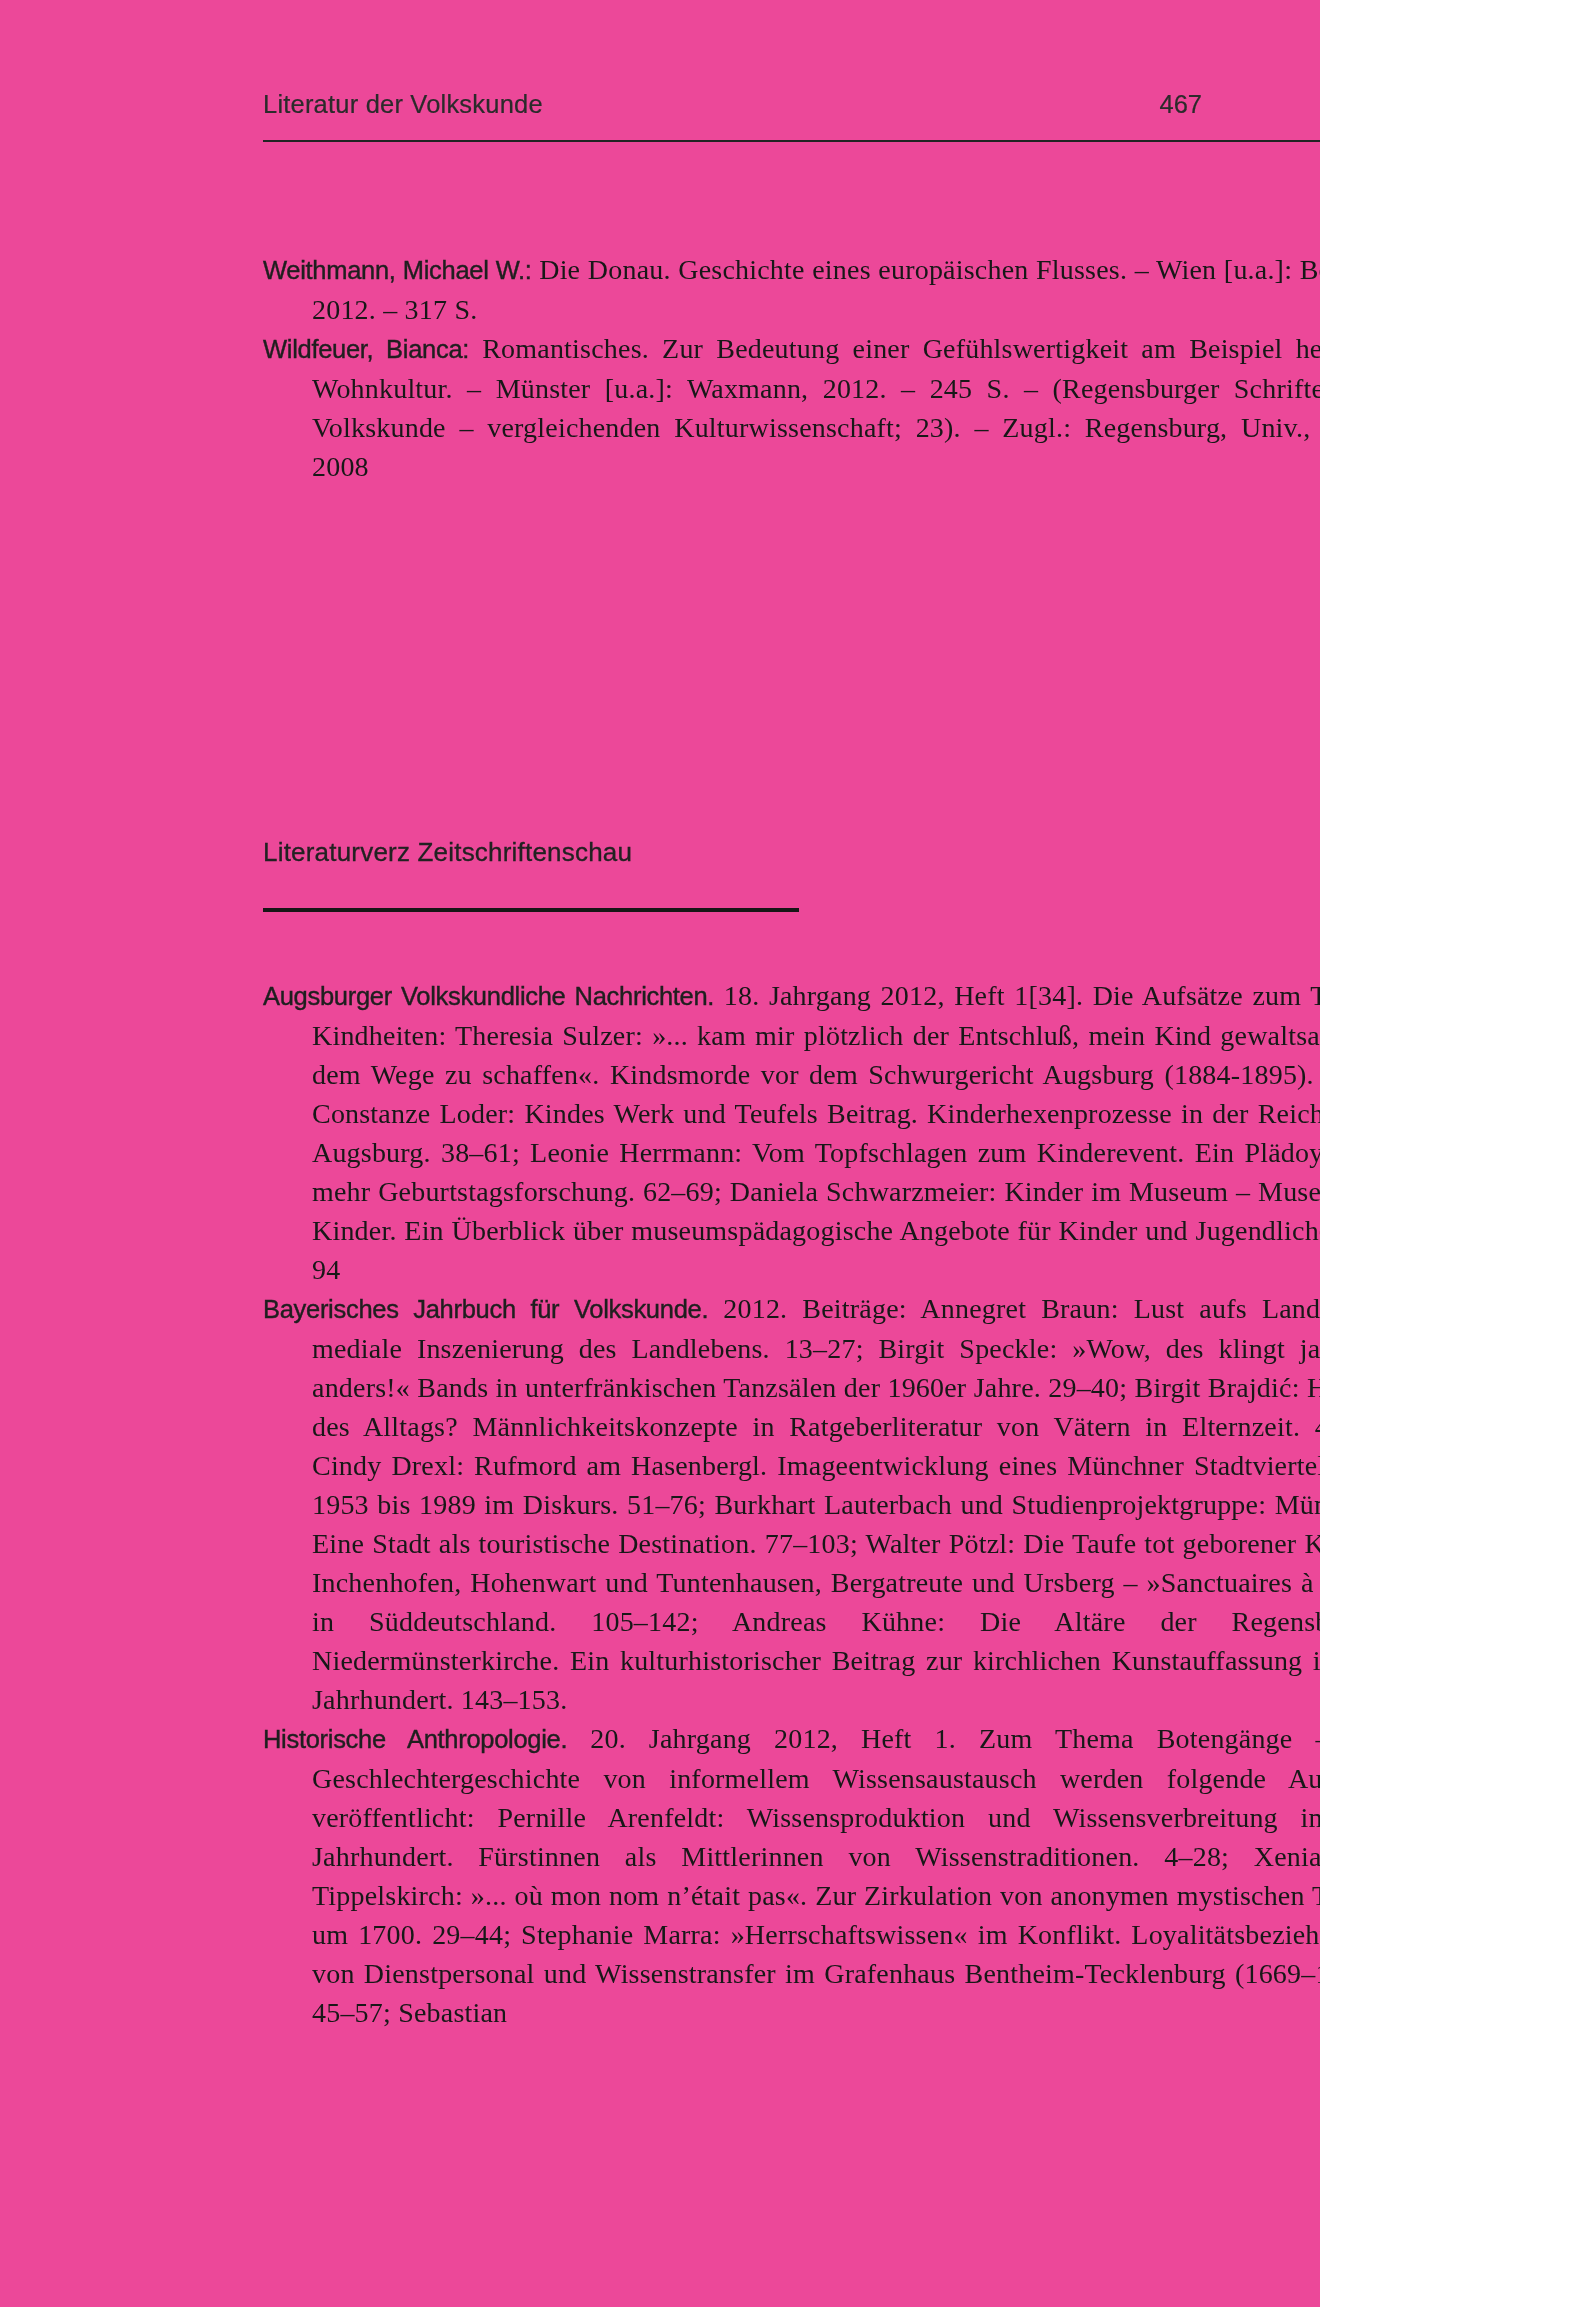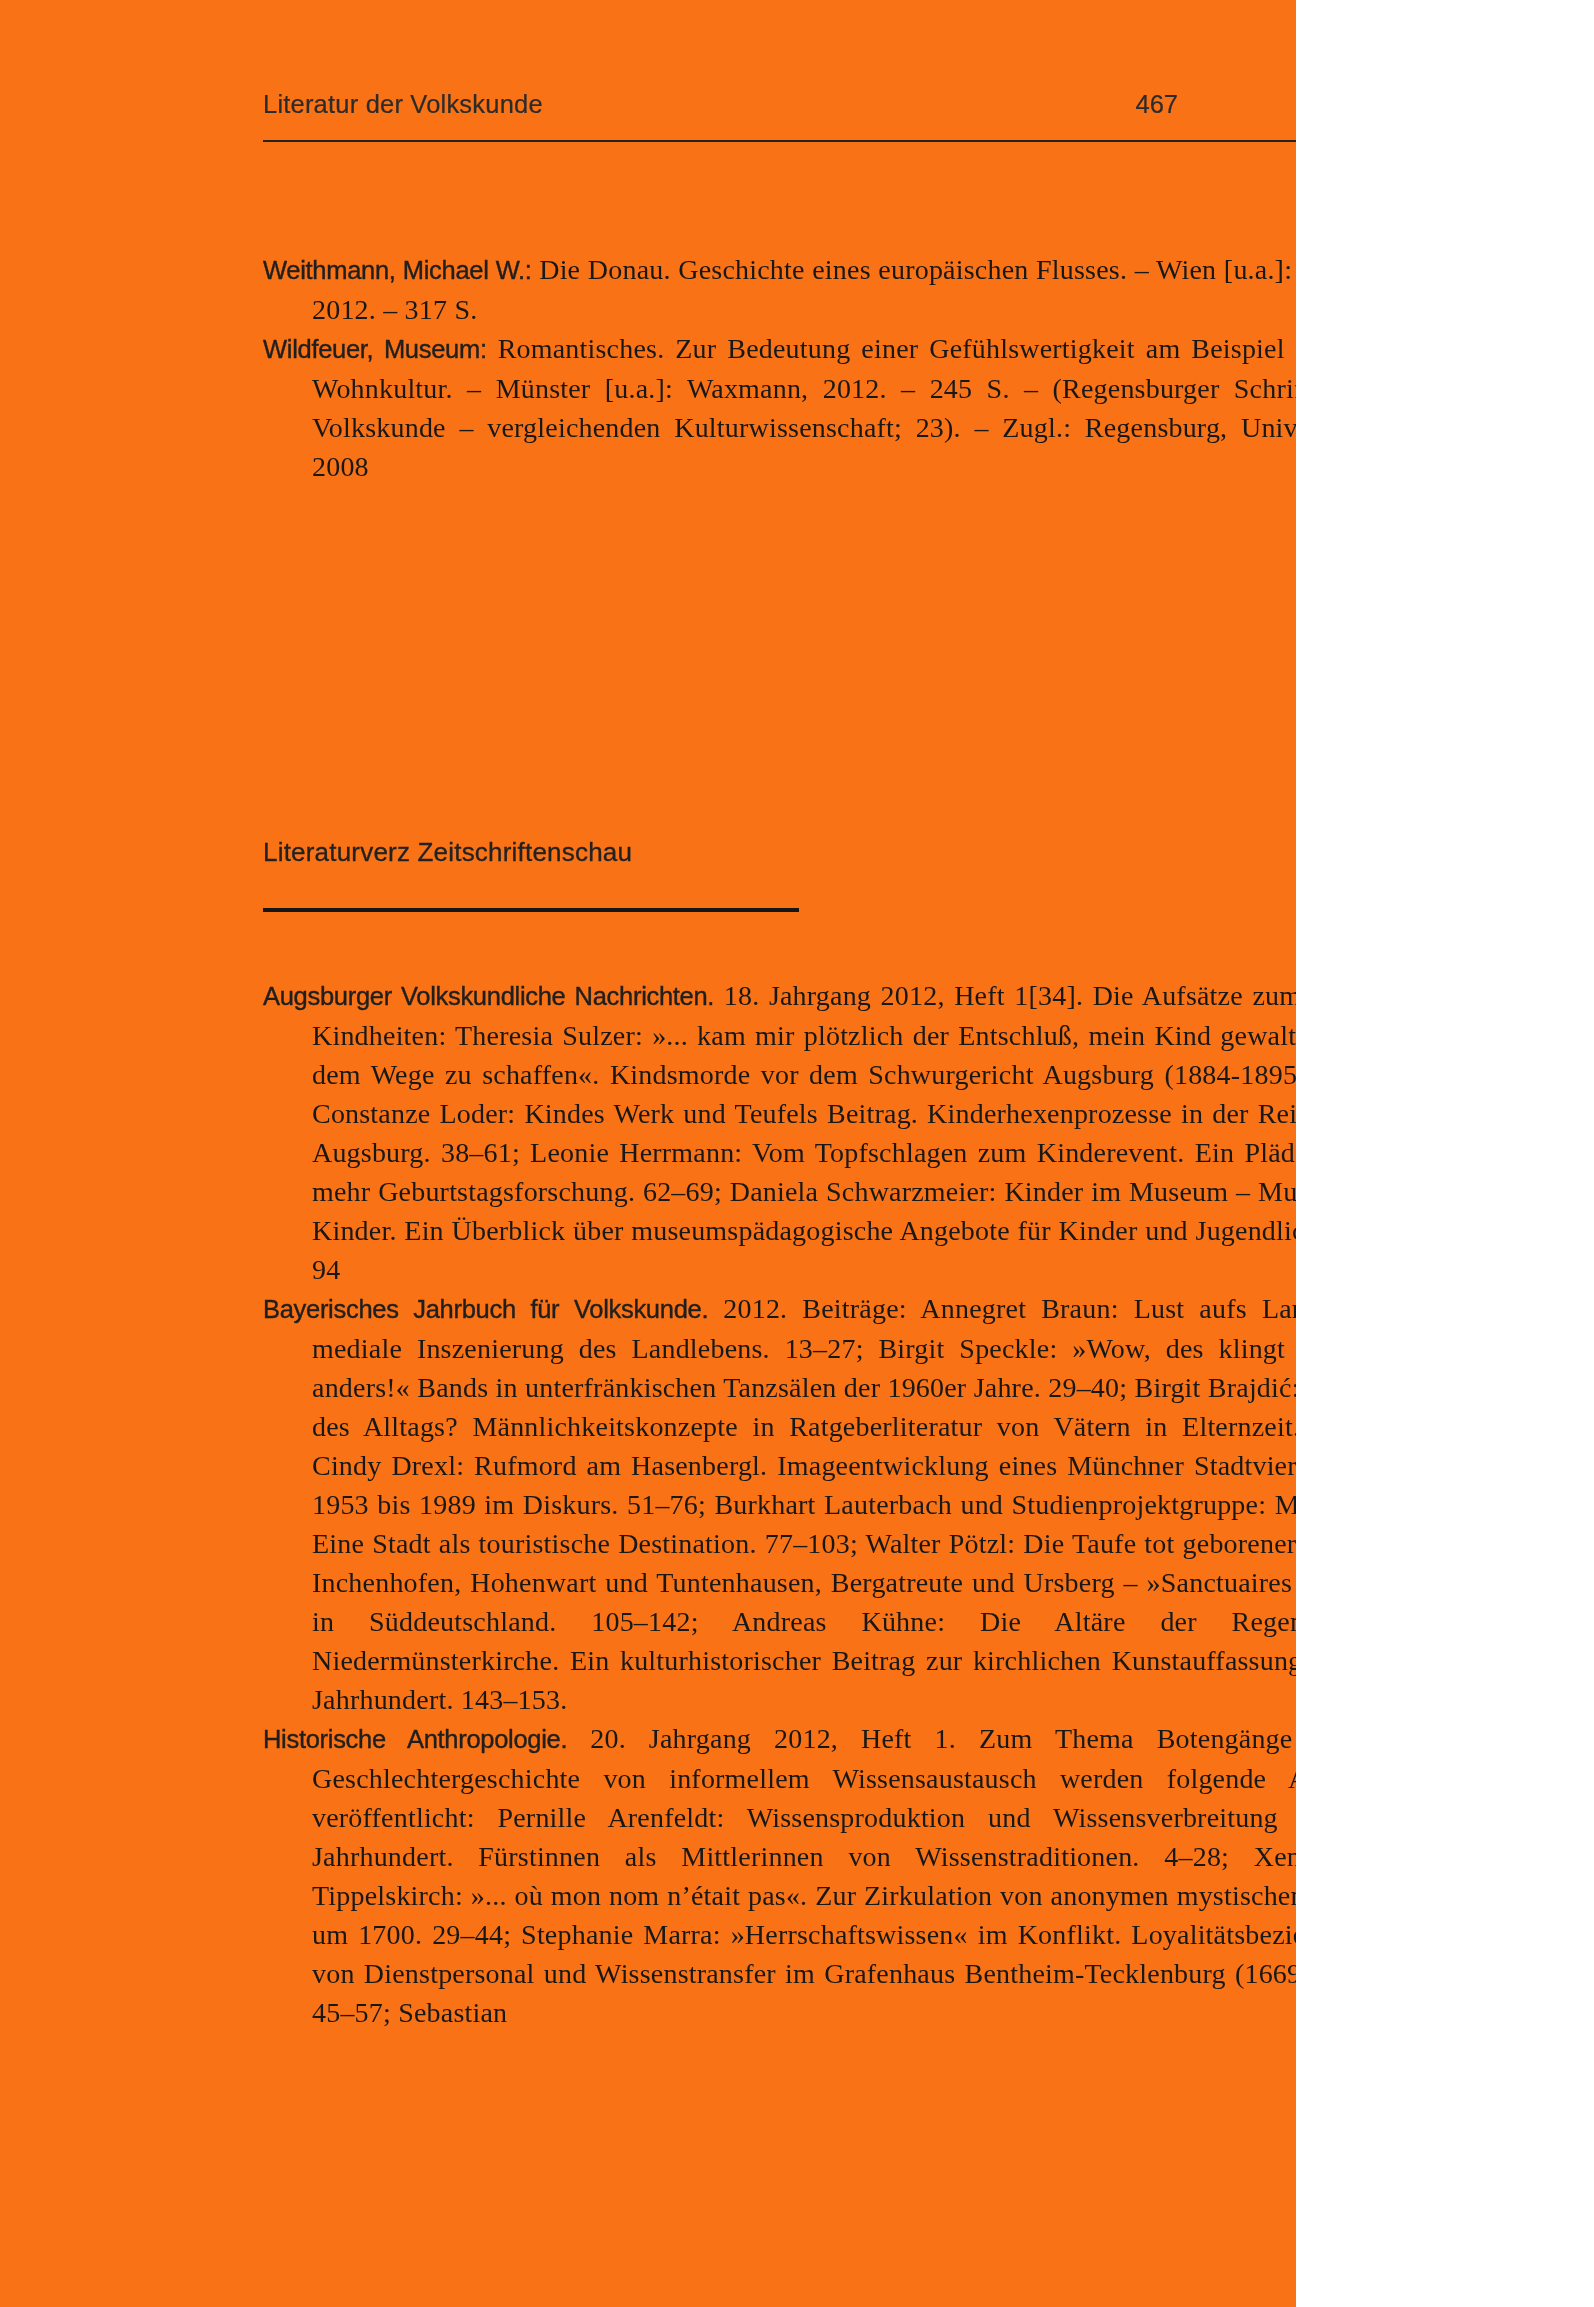--- a/index.html
+++ b/index.html
@@ -4,23 +4,24 @@
 <style>
   html, body {
     margin: 0;
     padding: 0;
     background: #ffffff;
   }
   .page {
     position: relative;
     width: 1296px;
     height: 2307px;
-    background: #f97316;
+    background: #ec4899;
     color: #1b1b1b;
     overflow: hidden;
+    padding-left: 24px;
   }
 
   
   .running-title {
     position: absolute;
     left: 263px;
     top: 89px;
     font-family: "Liberation Sans", "DejaVu Sans", sans-serif;
     font-size: 25.5px;
     line-height: 30px;
@@ -113,21 +114,21 @@
 
   <div class="page-number">467</div>
 
   <div class="rule header-rule"></div>
 
   <main class="bib bib-top">
 
 
     <p class="entry"><span class="lead">Weithmann, Michael W.:</span><span class="etext"> Die Donau. Geschichte eines europäischen Flusses. – Wien [u.a.]: Böhlau, 2012. – 317 S.</span></p>
 
-    <p class="entry"><span class="lead">Wildfeuer, Museum:</span><span class="etext"> Romantisches. Zur Bedeutung einer Gefühlswertigkeit am Beispiel heutiger Wohnkultur. – Münster [u.a.]: Waxmann, 2012. – 245 S. – (Regensburger Schriften zur Volkskunde – vergleichenden Kulturwissenschaft; 23). – Zugl.: Regensburg, Univ., Diss., 2008</span></p>
+    <p class="entry"><span class="lead">Wildfeuer, Bianca:</span><span class="etext"> Romantisches. Zur Bedeutung einer Gefühlswertigkeit am Beispiel heutiger Wohnkultur. – Münster [u.a.]: Waxmann, 2012. – 245 S. – (Regensburger Schriften zur Volkskunde – vergleichenden Kulturwissenschaft; 23). – Zugl.: Regensburg, Univ., Diss., 2008</span></p>
   </main>
 
   <h2 class="section-heading">Literaturverz Zeitschriftenschau</h2>
 
   <div class="rule section-rule"></div>
 
   <section class="bib bib-journals">
     <p class="entry"><span class="lead">Augsburger Volkskundliche Nachrichten.</span><span class="etext"> 18. Jahrgang 2012, Heft 1[34]. Die Aufsätze zum Thema Kindheiten: Theresia Sulzer: »... kam mir plötzlich der Entschluß, mein Kind gewaltsam aus dem Wege zu schaffen«. Kindsmorde vor dem Schwurgericht Augsburg (1884-1895). 6–37; Constanze Loder: Kindes Werk und Teufels Beitrag. Kinderhexenprozesse in der Reichsstadt Augsburg. 38–61; Leonie Herrmann: Vom Topfschlagen zum Kinderevent. Ein Plädoyer für mehr Geburtstagsforschung. 62–69; Daniela Schwarzmeier: Kinder im Museum – Museen für Kinder. Ein Überblick über museumspädagogische Angebote für Kinder und Jugendliche. 70–94</span></p>
 
     <p class="entry"><span class="lead">Bayerisches Jahrbuch für Volkskunde.</span><span class="etext"> 2012. Beiträge: Annegret Braun: Lust aufs Land? Die mediale Inszenierung des Landlebens. 13–27; Birgit Speckle: »Wow, des klingt ja ganz anders!« Bands in unterfränkischen Tanzsälen der 1960er Jahre. 29–40; Birgit Brajdić: Helden des Alltags? Männlichkeitskonzepte in Ratgeberliteratur von Vätern in Elternzeit. 41-49; Cindy Drexl: Rufmord am Hasenbergl. Imageentwicklung eines Münchner Stadtviertels von 1953 bis 1989 im Diskurs. 51–76; Burkhart Lauterbach und Studienprojektgruppe: München. Eine Stadt als touristische Destination. 77–103; Walter Pötzl: Die Taufe tot geborener Kinder. Inchenhofen, Hohenwart und Tuntenhausen, Bergatreute und Ursberg – »Sanctuaires à répit« in Süddeutschland. 105–142; Andreas Kühne: Die Altäre der Regensburger Niedermünsterkirche. Ein kulturhistorischer Beitrag zur kirchlichen Kunstauffassung im 19. Jahrhundert. 143–153.</span></p>

